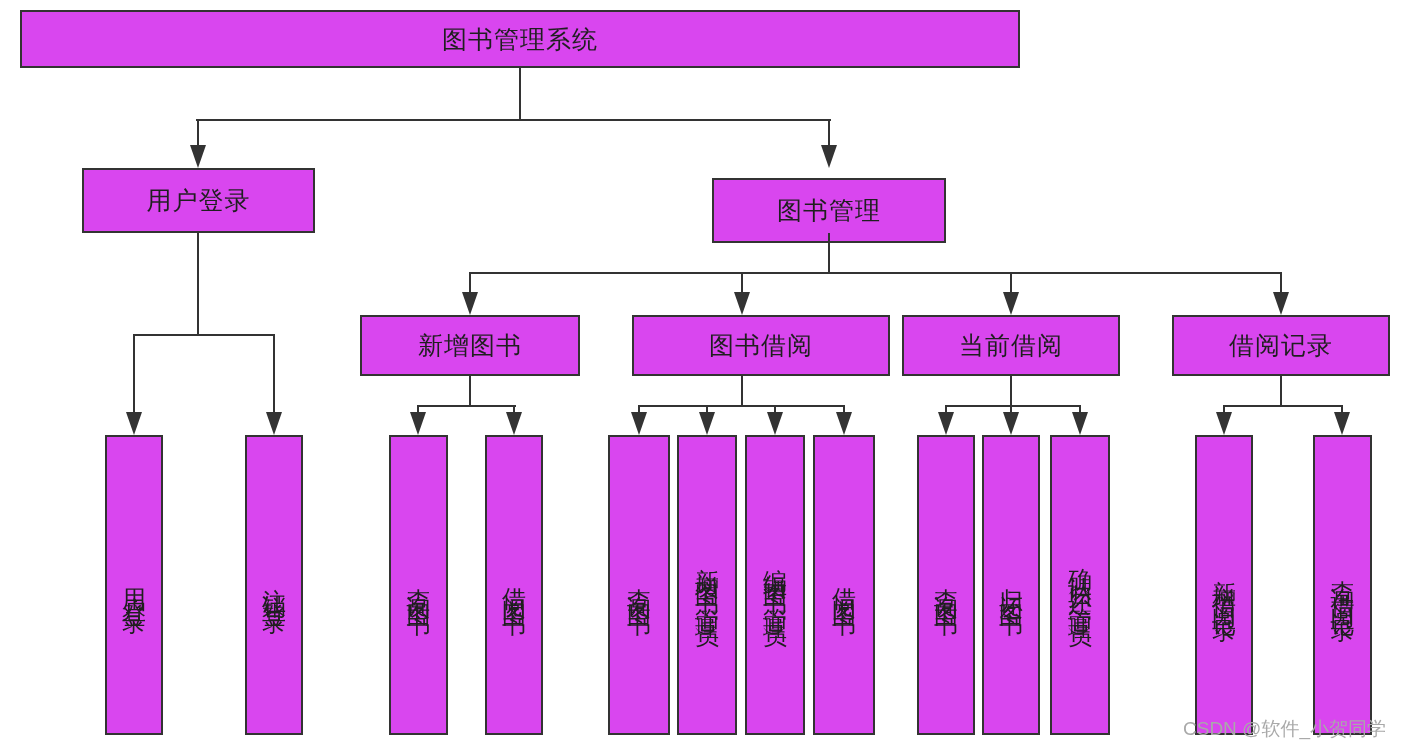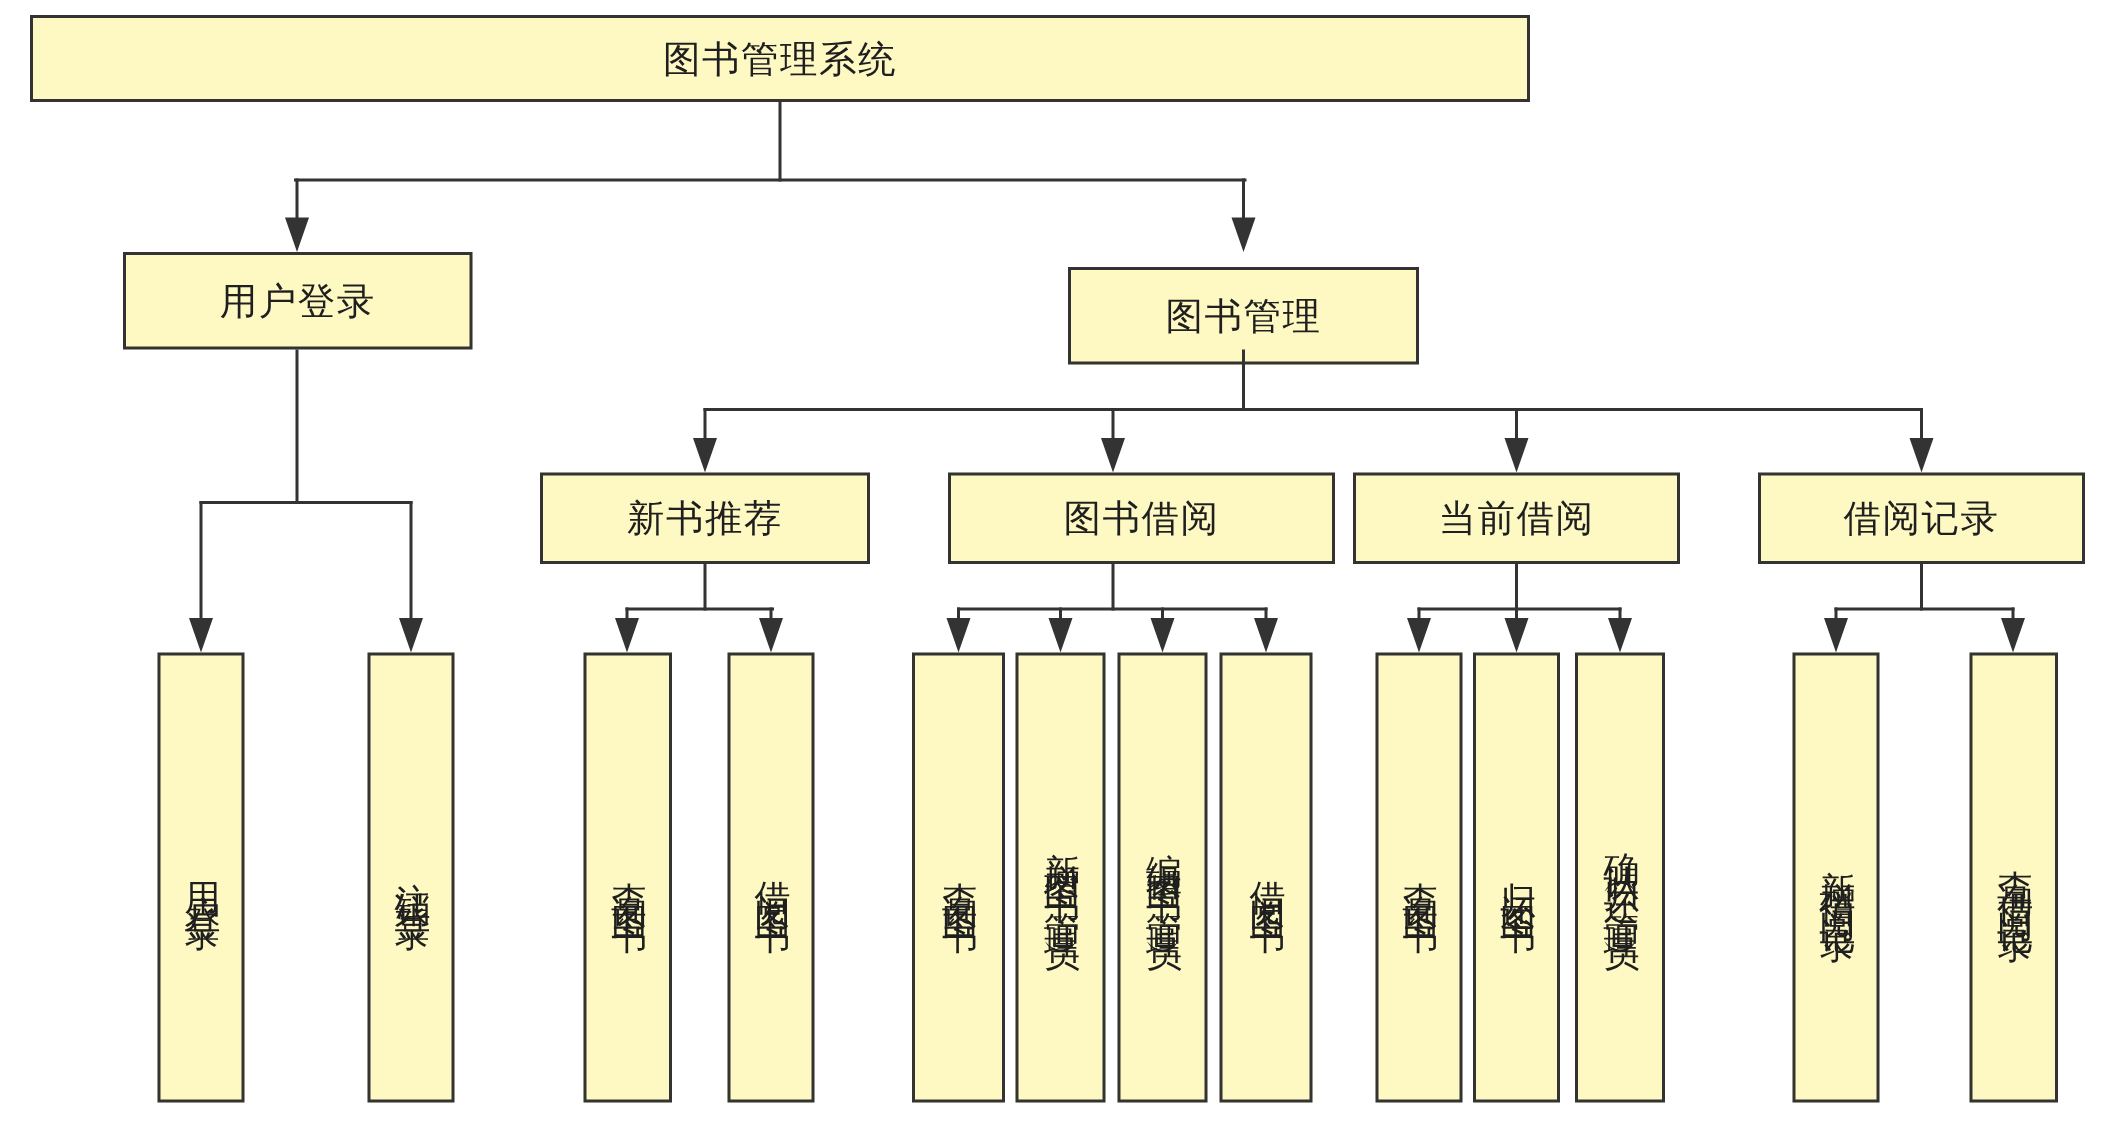--- a/index.html
+++ b/index.html
@@ -8,21 +8,21 @@
     position: relative;
     width: 1405px;
     height: 747px;
     background: #ffffff;
     overflow: hidden;
   }
   .box {
     position: absolute;
     box-sizing: border-box;
     border: 2.5px solid #333333;
-    background: #fef9c3;
+    background: #d946ef;
     display: flex;
     align-items: center;
     justify-content: center;
     color: #1f1f1f;
   }
   .hlabel {
     font-size: 25px;
     letter-spacing: 1px;
     white-space: nowrap;
   }
@@ -88,21 +88,21 @@
   <div class="vline" style="left:469px;  top:272px; height:21px;"></div>
   <div class="vline" style="left:741px;  top:272px; height:21px;"></div>
   <div class="vline" style="left:1010px; top:272px; height:21px;"></div>
   <div class="vline" style="left:1280px; top:272px; height:21px;"></div>
   <div class="arrow" style="left:462px;  top:292px;"></div>
   <div class="arrow" style="left:734px;  top:292px;"></div>
   <div class="arrow" style="left:1003px; top:292px;"></div>
   <div class="arrow" style="left:1273px; top:292px;"></div>
 
   <div class="box" style="left:360px; top:315px; width:220px; height:61px;">
-    <span class="hlabel">新书推荐</span>
+    <span class="hlabel">新增图书</span>
   </div>
   <div class="box" style="left:632px; top:315px; width:258px; height:61px;">
     <span class="hlabel">图书借阅</span>
   </div>
   <div class="box" style="left:902px; top:315px; width:218px; height:61px;">
     <span class="hlabel">当前借阅</span>
   </div>
   <div class="box" style="left:1172px; top:315px; width:218px; height:61px;">
     <span class="hlabel">借阅记录</span>
   </div>
@@ -180,14 +180,15 @@
     <span class="vlabel">确认归还（管理员）</span>
   </div>
 
   <div class="box" style="left:1195px; top:435px; width:58px; height:300px;">
     <span class="vlabel">新增借阅记录</span>
   </div>
   <div class="box" style="left:1313px; top:435px; width:59px; height:300px;">
     <span class="vlabel">查询借阅记录</span>
   </div>
 
+  <div class="watermark">CSDN @软件_小贺同学</div>
 
 </div>
 
 </body></html>

